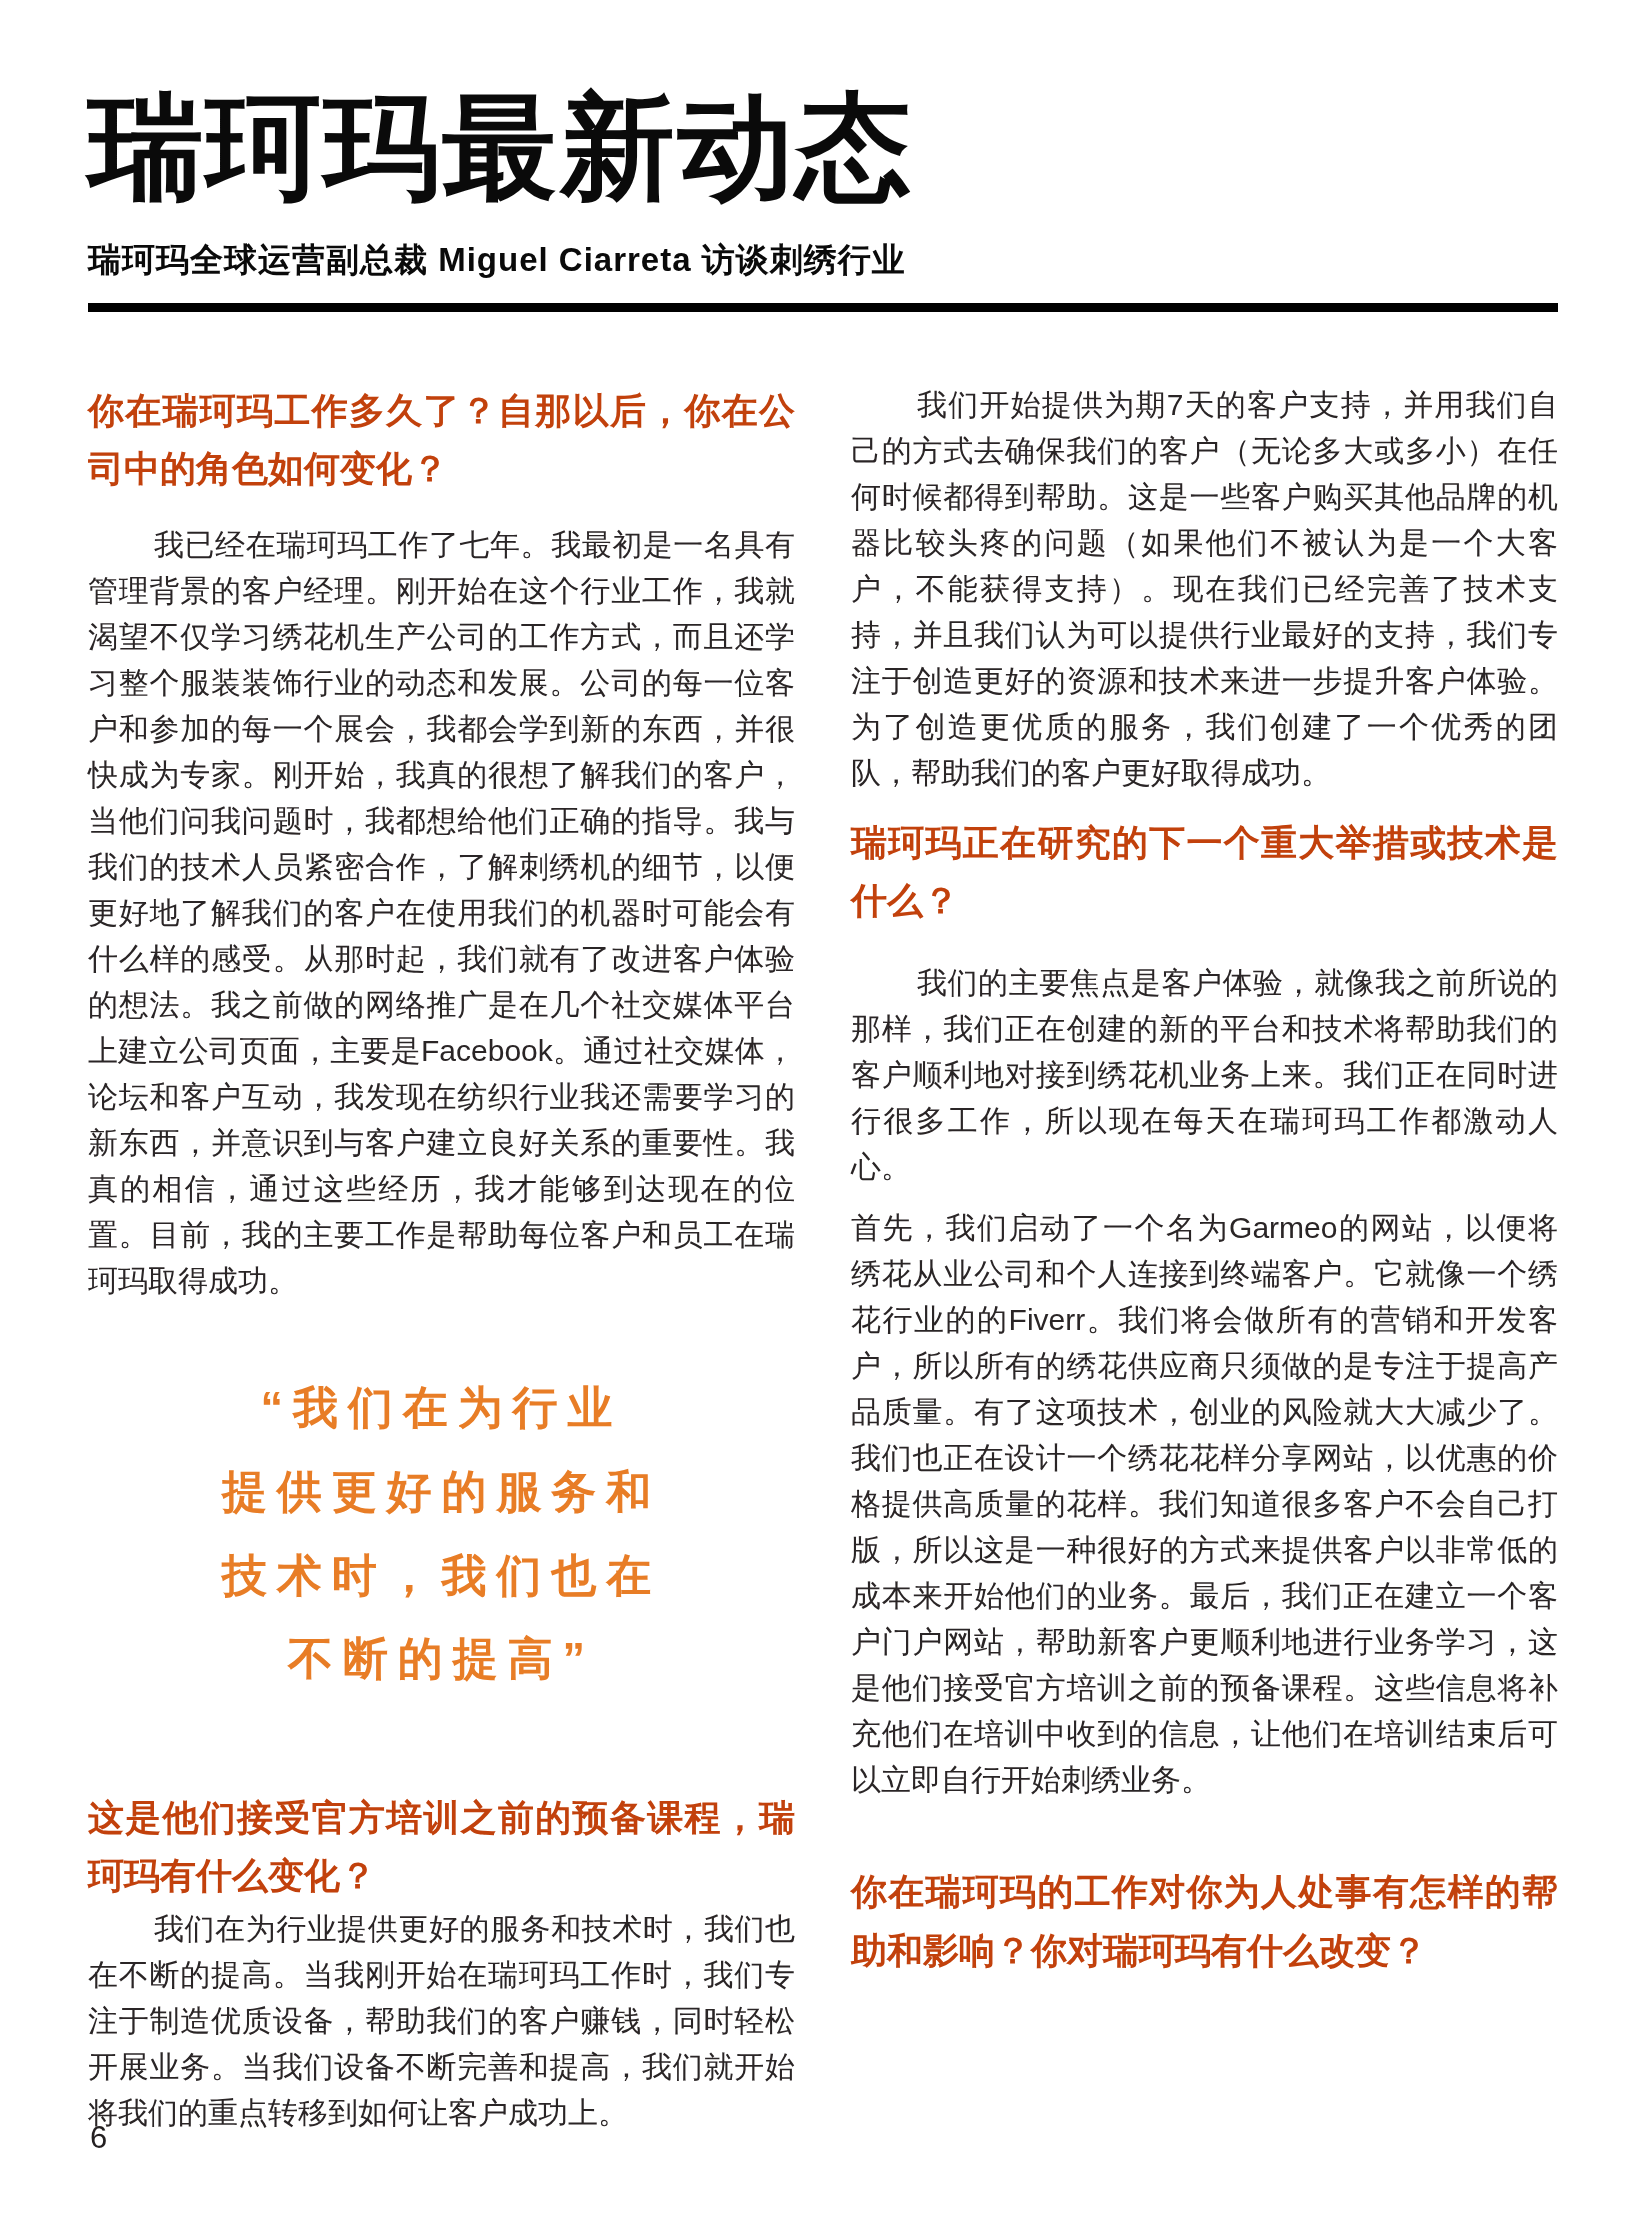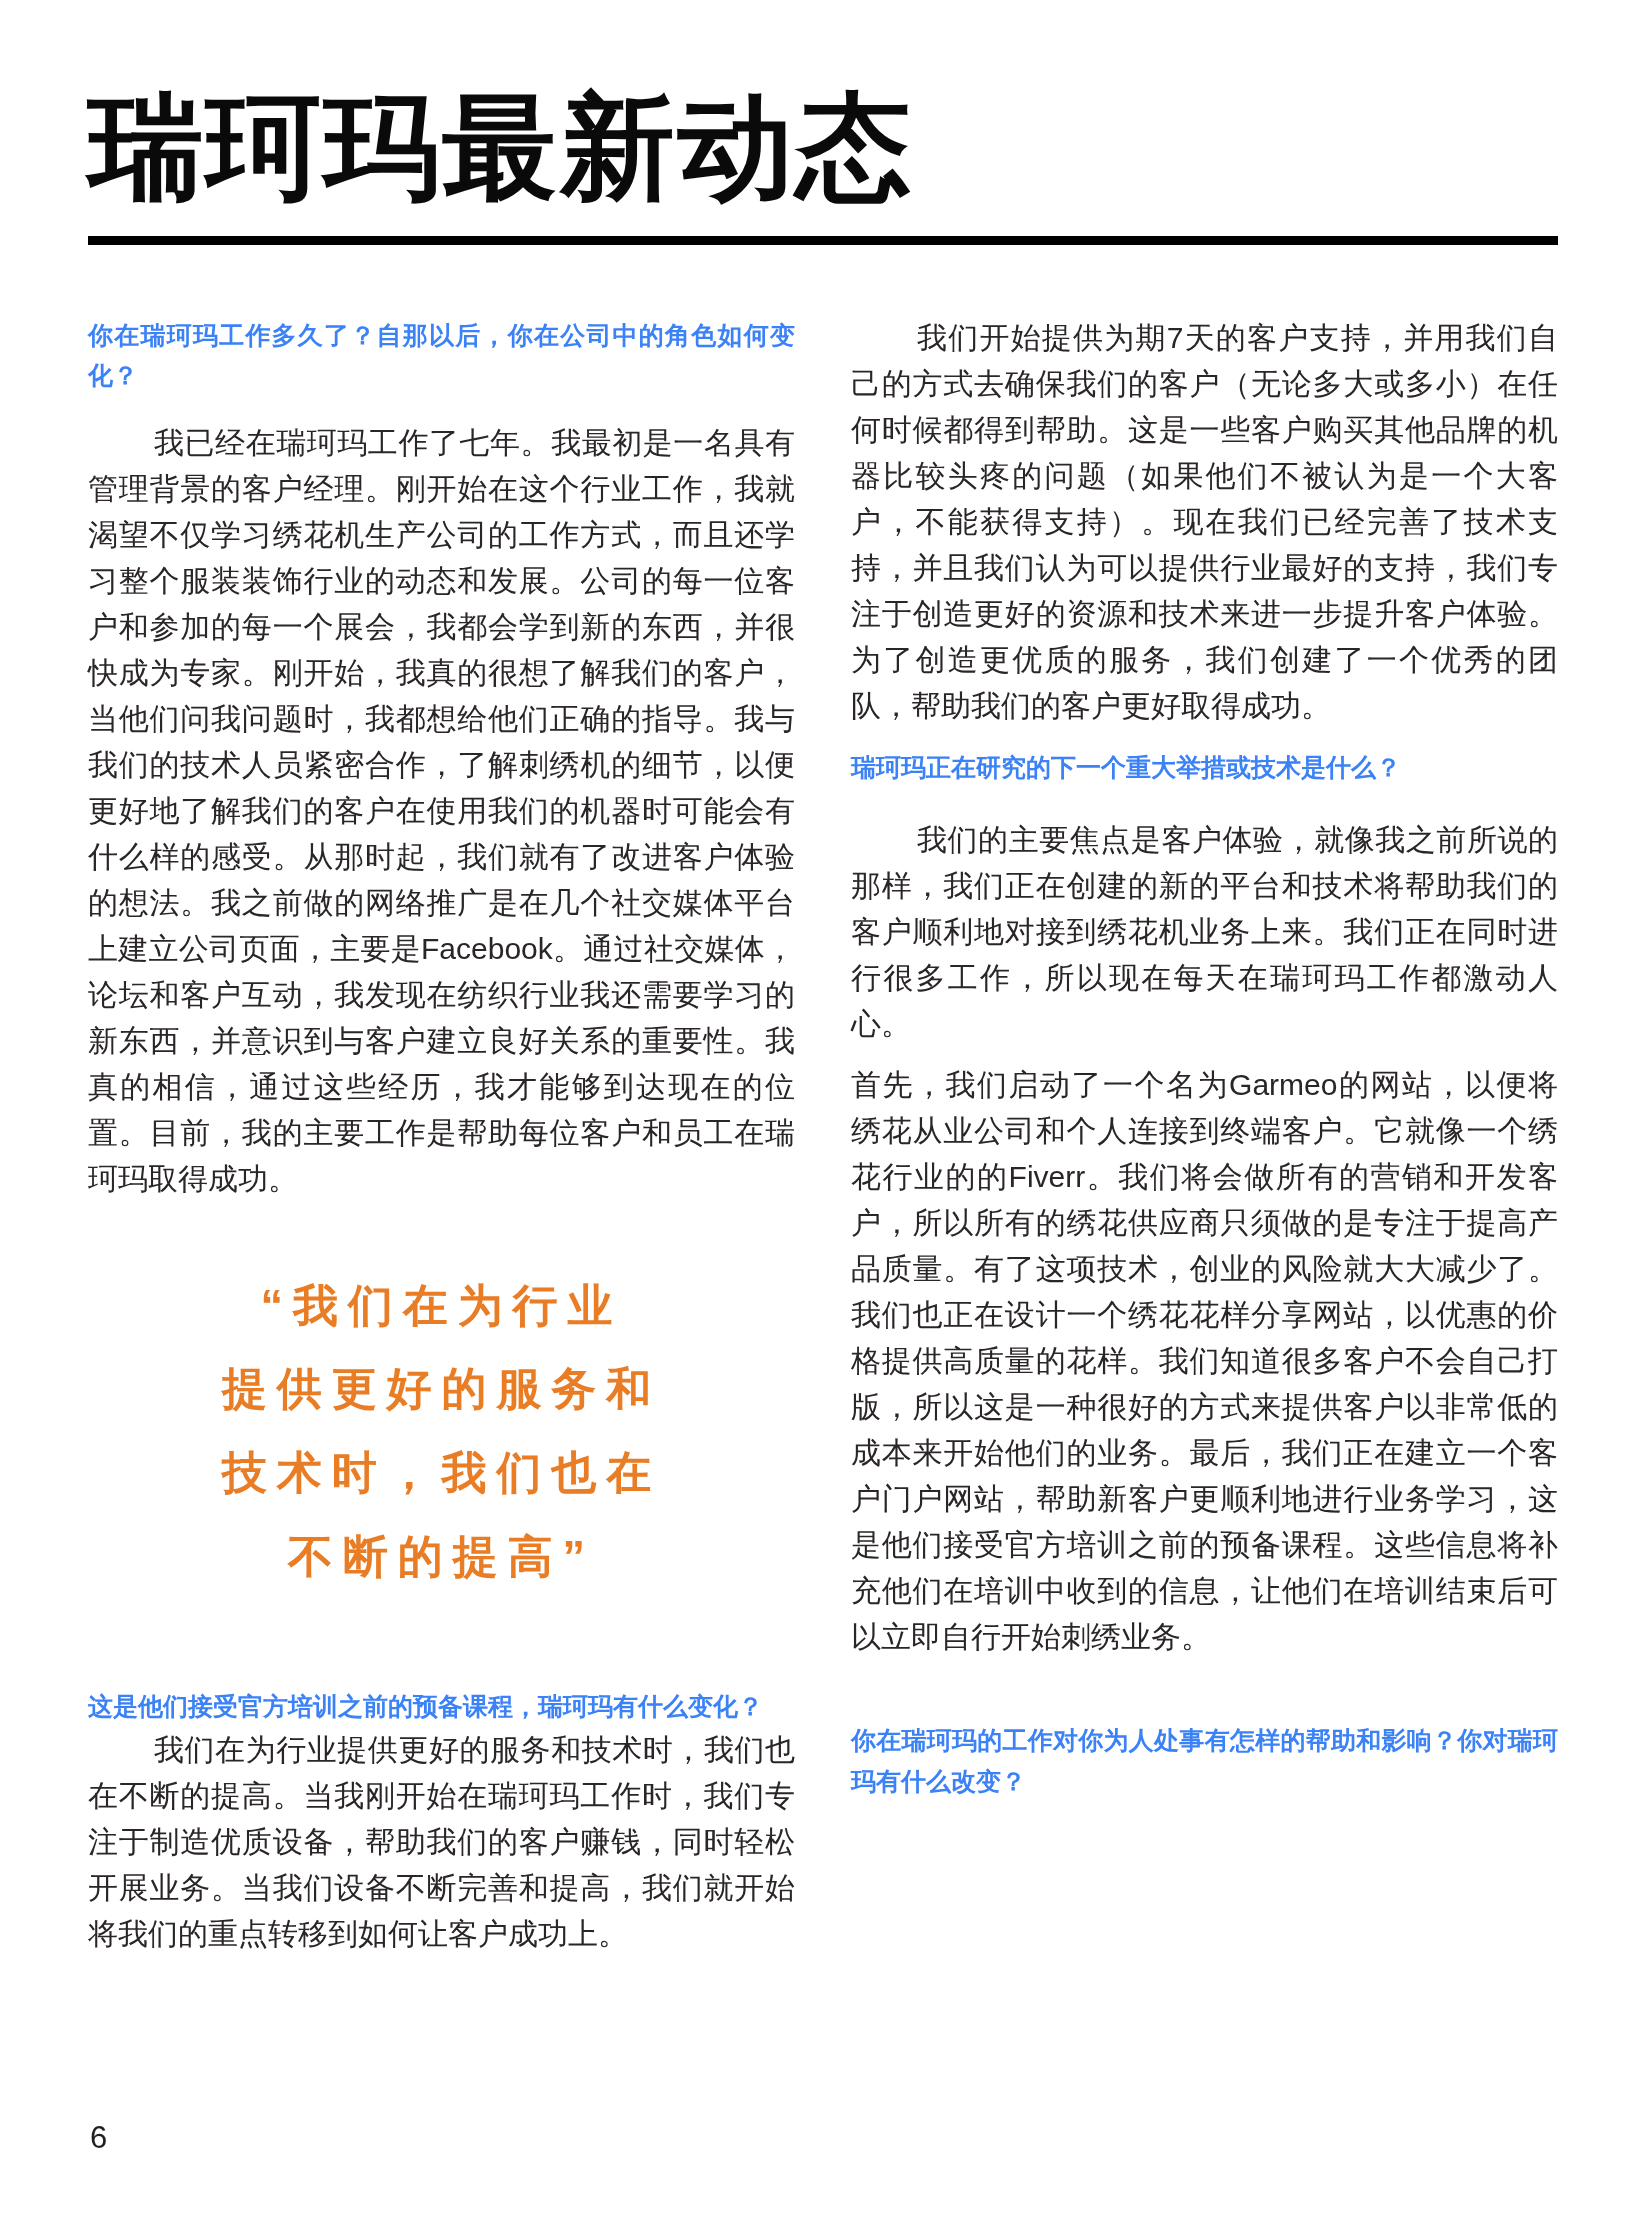--- a/index.html
+++ b/index.html
@@ -34,24 +34,24 @@
     border-top: 9px solid #000000;
   }
   .columns {
     display: flex;
     gap: 56px;
     padding: 0 88px;
     margin-top: 70px;
   }
   .col { flex: 1 1 0; min-width: 0; }
   .question {
-    font-size: 25px;
+    font-size: 36px;
     font-weight: 700;
     line-height: 1.62;
-    color: #3b82f6;
+    color: #c2410c;
     text-align: justify;
   }
   .body-text {
     font-size: 30px;
     line-height: 46px;
     text-align: justify;
     margin: 0;
     color: #2a2526;
   }
   .indent { text-indent: 2.2em; }
@@ -82,20 +82,21 @@
     color: #231f20;
   }
 </style>
 </head>
 <body>
 
 <div class="page">
 
   <div class="header">
     <div class="page-title">瑞珂玛最新动态</div>
+    <div class="page-subtitle">瑞珂玛全球运营副总裁 Miguel Ciarreta 访谈刺绣行业</div>
   </div>
 
   <div class="rule"></div>
 
   <div class="columns">
 
     <div class="col">
       <div class="question">你在瑞珂玛工作多久了？自那以后，你在公司中的角色如何变化？</div>
       <p class="body-text indent mt-para">我已经在瑞珂玛工作了七年。我最初是一名具有管理背景的客户经理。刚开始在这个行业工作，我就渴望不仅学习绣花机生产公司的工作方式，而且还学习整个服装装饰行业的动态和发展。公司的每一位客户和参加的每一个展会，我都会学到新的东西，并很快成为专家。刚开始，我真的很想了解我们的客户，当他们问我问题时，我都想给他们正确的指导。我与我们的技术人员紧密合作，了解刺绣机的细节，以便更好地了解我们的客户在使用我们的机器时可能会有什么样的感受。从那时起，我们就有了改进客户体验的想法。我之前做的网络推广是在几个社交媒体平台上建立公司页面，主要是Facebook。通过社交媒体，论坛和客户互动，我发现在纺织行业我还需要学习的新东西，并意识到与客户建立良好关系的重要性。我真的相信，通过这些经历，我才能够到达现在的位置。目前，我的主要工作是帮助每位客户和员工在瑞珂玛取得成功。</p>
       <div class="pull-quote">“我们在为行业

